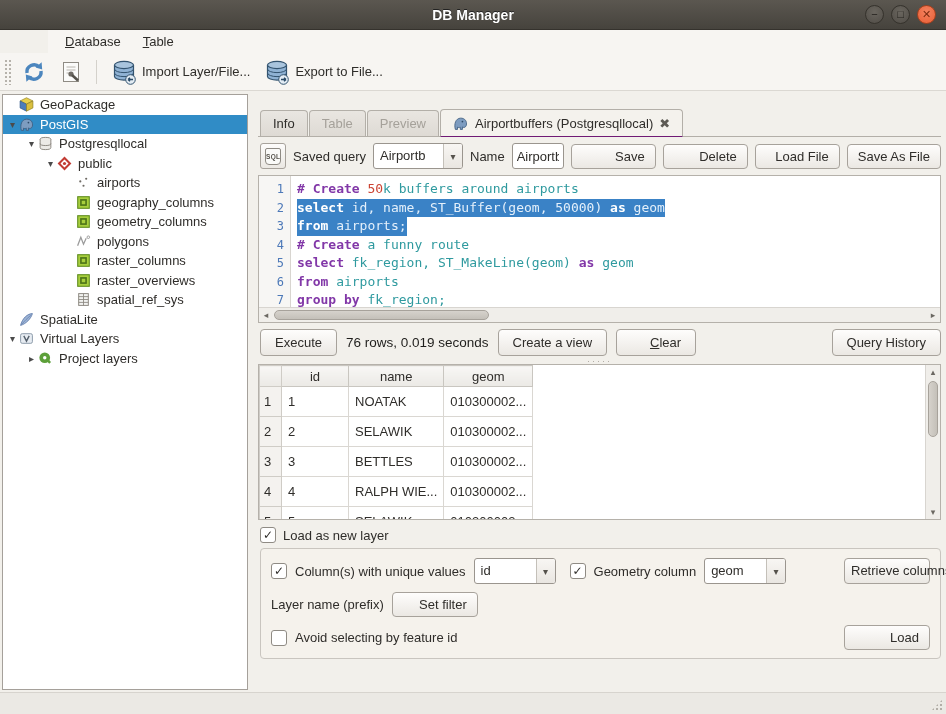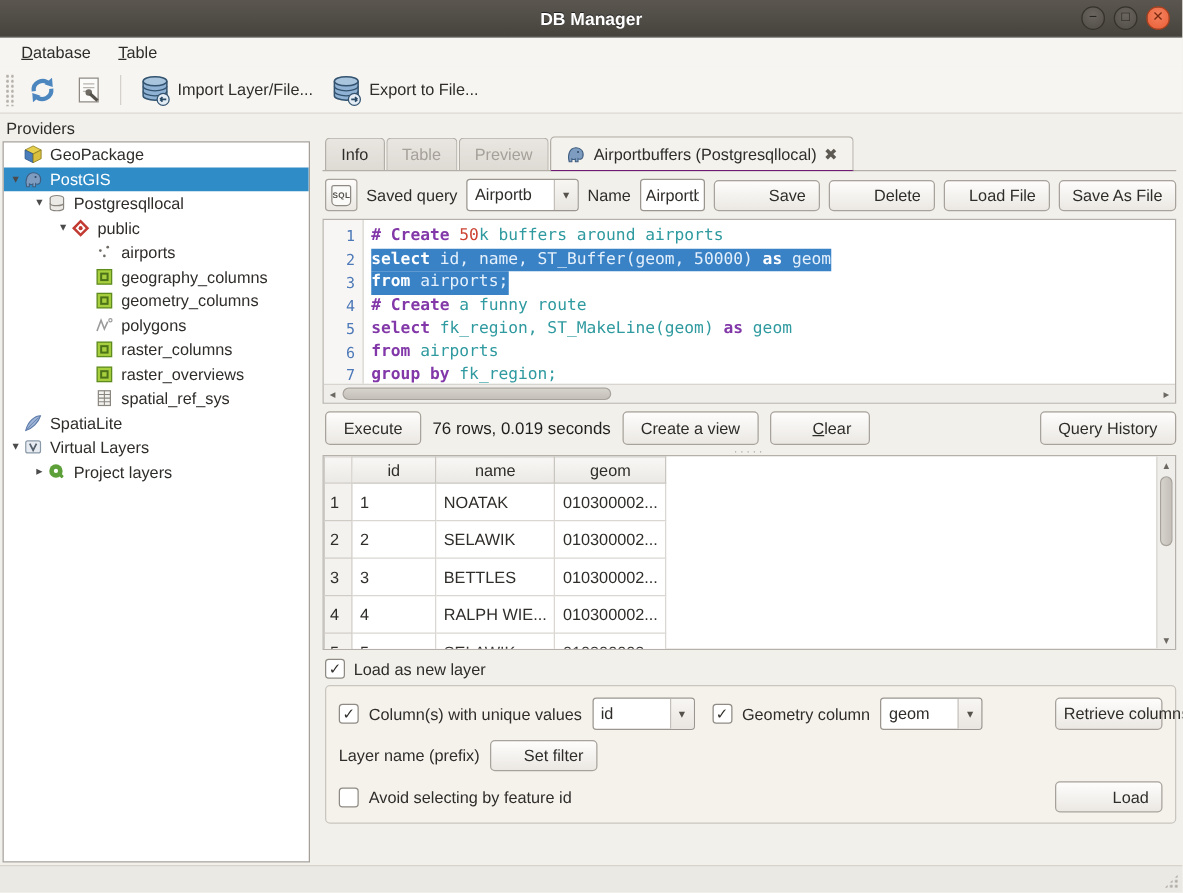--- a/index.html
+++ b/index.html
@@ -9,21 +9,21 @@
 
   
   .titlebar { height:30px; background:linear-gradient(#5b5750,#46433d); display:flex; align-items:center; position:relative; flex:none; border-bottom:1px solid #35322d; }
   .title-text { position:absolute; left:0; right:0; text-align:center; color:#fff; font-weight:bold; font-size:14px; text-shadow:0 -1px 0 #222; }
   .win-controls { margin-left:auto; display:flex; gap:7px; padding-right:10px; z-index:2; }
   .win-btn { width:19px; height:19px; border-radius:50%; background:radial-gradient(circle at 50% 35%,#6a665f,#504c46); border:1px solid #35322c; color:#211f1b; font-size:11px; line-height:17px; text-align:center; cursor:default; }
   .win-btn.close { background:radial-gradient(circle at 50% 35%,#f4825f,#e95e35); border-color:#a8401d; color:#7c2b10; font-weight:bold; }
   .win-btn .g { display:block; line-height:17px; }
 
   
-  .menubar { height:23px; background:#f7f5f2; display:flex; align-items:center; padding-left:8px; gap:4px; flex:none; }
+  .menubar { height:23px; background:#f7f5f2; display:flex; align-items:center; padding-left:8px; gap:4px; flex:none;margin-left:48px; }
   .menu-item { padding:2px 9px; border-radius:3px; }
   .menu-item u { text-decoration:underline; }
 
   
   .toolbar { height:38px; background:#f7f5f2; border-bottom:1px solid #dbd8d2; display:flex; align-items:center; padding:0 4px; gap:4px; flex:none; }
   .tb-handle { width:7px; height:26px; margin-right:2px;
     background-image:radial-gradient(circle,#b6b2ab 1px,transparent 1.3px); background-size:4px 4px; }
   .tb-btn { display:flex; align-items:center; gap:5px; padding:3px 5px; border-radius:3px; }
   .tb-btn svg { display:block; }
   .tb-sep { width:1px; height:24px; background:#d4d1cb; margin:0 5px; }
@@ -208,21 +208,20 @@
         <path d="M17,20.5 L22,20.5 M22,20.5 L20,18.7 M22,20.5 L20,22.3" stroke="#2a4a66" stroke-width="1.4" fill="none"></path>
       </svg>
         </span>
       <span>Export to File...</span>
     </div>
   </div>
 
   <div class="main">
 
     <div class="left-panel">
-      <div class="providers-header">Providers</div>
       <div class="tree-box">
           <div class="tree-row" style="padding-left: 3px;">
             <span class="tree-arrow"></span>
             <span class="ticon">
               <svg viewBox="0 0 14 14">
                 <polygon points="7,0.7 13,3.7 7,6.7 1,3.7" fill="#e6cf4b" stroke="#8a7a1f" stroke-width="0.6"></polygon>
                 <polygon points="1,3.7 7,6.7 7,13.2 1,10.2" fill="#4a7dbb" stroke="#2d5585" stroke-width="0.6"></polygon>
                 <polygon points="13,3.7 7,6.7 7,13.2 13,10.2" fill="#d9bf3e" stroke="#8a7a1f" stroke-width="0.6"></polygon>
               </svg>
             </span>

